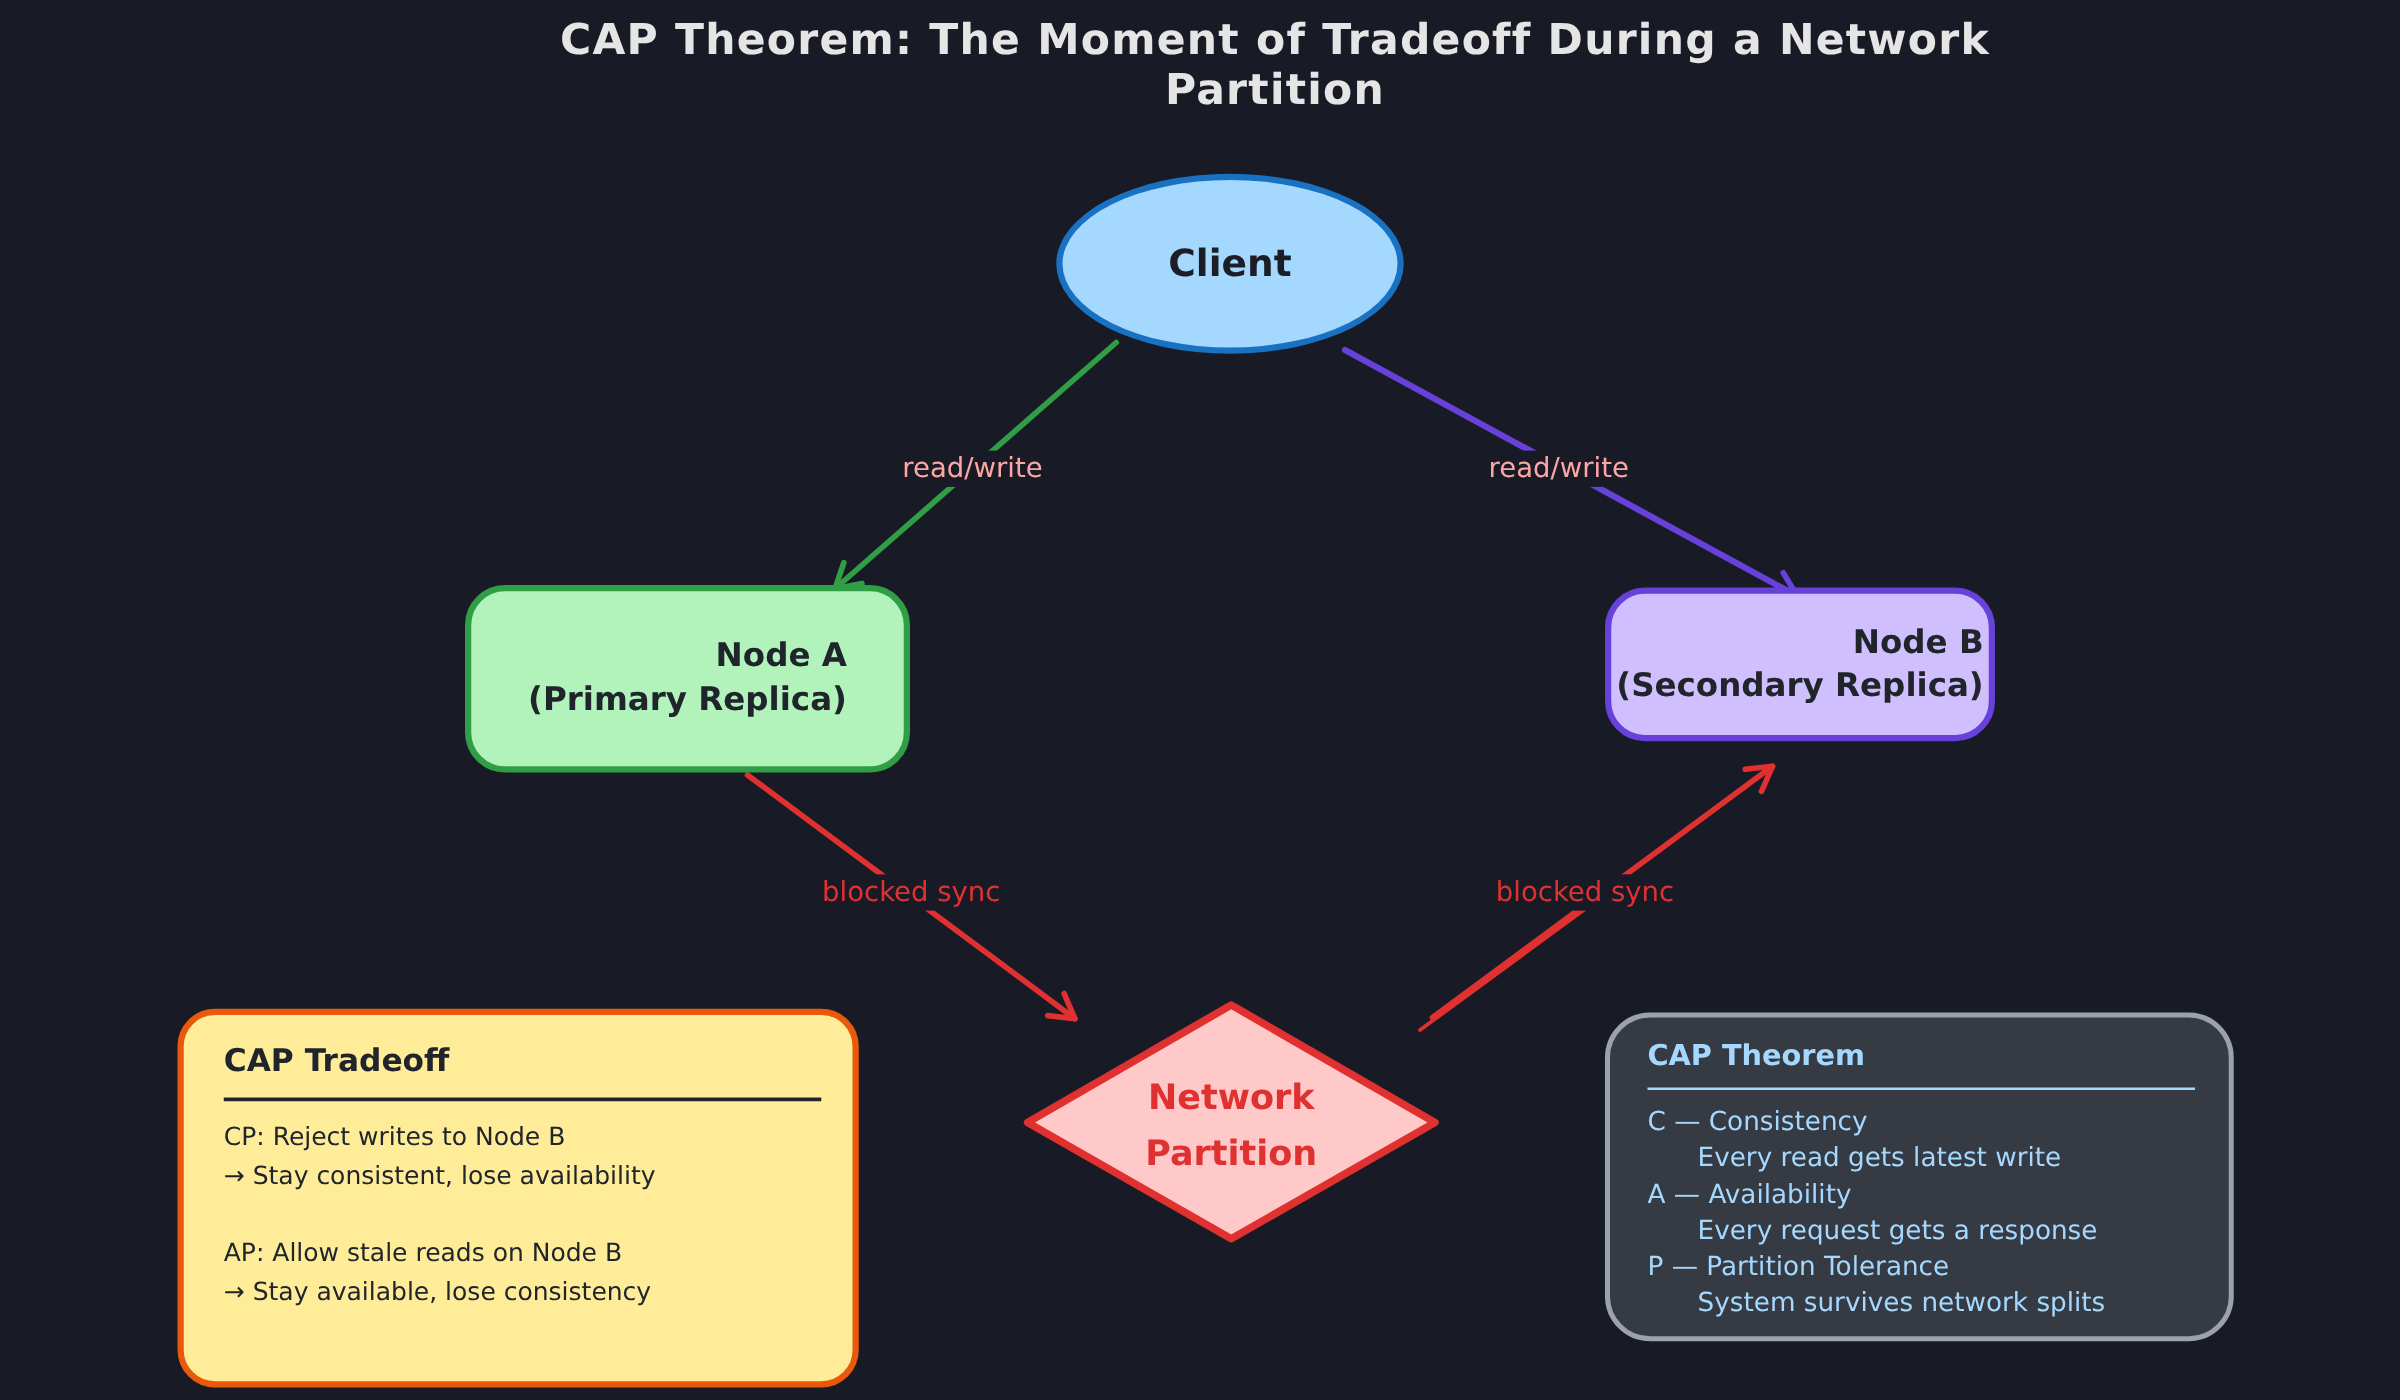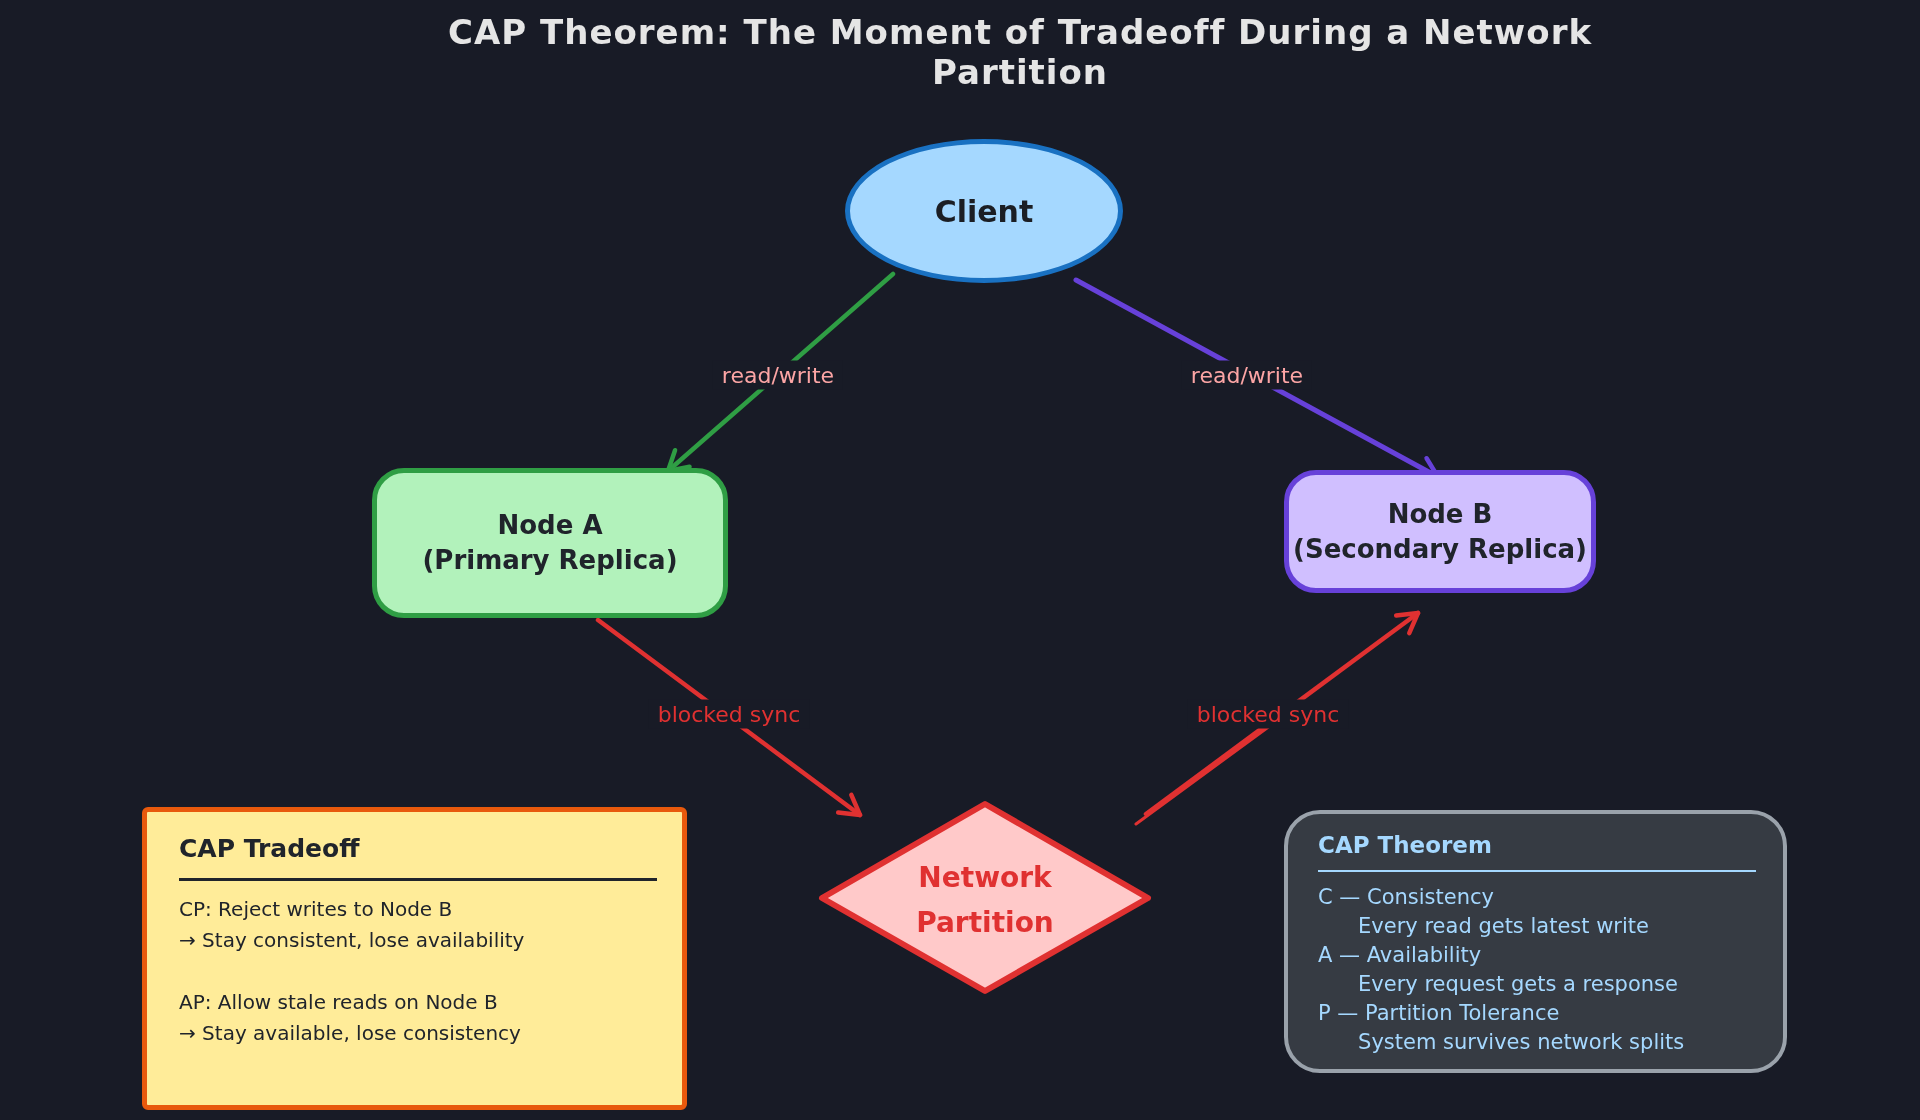--- a/index.html
+++ b/index.html
@@ -6,21 +6,21 @@
   .canvas{
     position:relative;width:1920px;height:1120px;overflow:hidden;
     background:#181b26;
     font-family:"DejaVu Sans", sans-serif;
   }
   .title{
     position:absolute;left:370px;top:12px;width:1300px;
     text-align:center;font-size:34px;font-weight:bold;letter-spacing:1px;
     color:#e5e5e5;
   }
-  .shape-label{white-space:pre-line;text-align:center;}
+  .shape-label{white-space:pre-line;text-align:right;}
   .ellipse{
     position:absolute;left:845px;top:139px;width:278px;height:144px;
     background:#a5d8ff;border:5px solid #1971c2;border-radius:50%;
     display:flex;align-items:center;justify-content:center;
     box-sizing:border-box;
   }
   .ellipse .shape-label{font-size:30px;font-weight:bold;color:#1b1e24;}
   .node-box{
     position:absolute;box-sizing:border-box;border-radius:32px;
     display:flex;align-items:center;justify-content:center;
@@ -38,21 +38,21 @@
     position:absolute;transform:translate(-50%,-50%);
     background:#181b26;padding:2px 9px;font-size:22px;white-space:nowrap;
   }
   .edge-label.gray{color:#fca5a5;}
   .edge-label.red{color:#e03131;}
   .card{
     position:absolute;box-sizing:border-box;
   }
   .card-tradeoff{
     left:142px;top:807px;width:545px;height:303px;
-    background:#ffec99;border:5px solid #e8590c;border-radius:6px;
+    background:#ffec99;border:5px solid #e8590c;border-radius:30px;
     padding:22px 32px;color:#20242b;
   }
   .card-tradeoff .card-title{font-size:25px;font-weight:bold;}
   .card-tradeoff .card-divider{border:none;border-top:3px solid #20242b;margin:15px 0 13px 0;width:478px;}
   .card-tradeoff .card-body{font-size:20px;line-height:31px;white-space:pre-wrap;font-weight:500;}
   .card-theorem{
     left:1284px;top:810px;width:503px;height:263px;
     background:#363b43;border:4px solid #9aa2ab;border-radius:36px;
     padding:18px 30px;color:#a5d8ff;
   }

